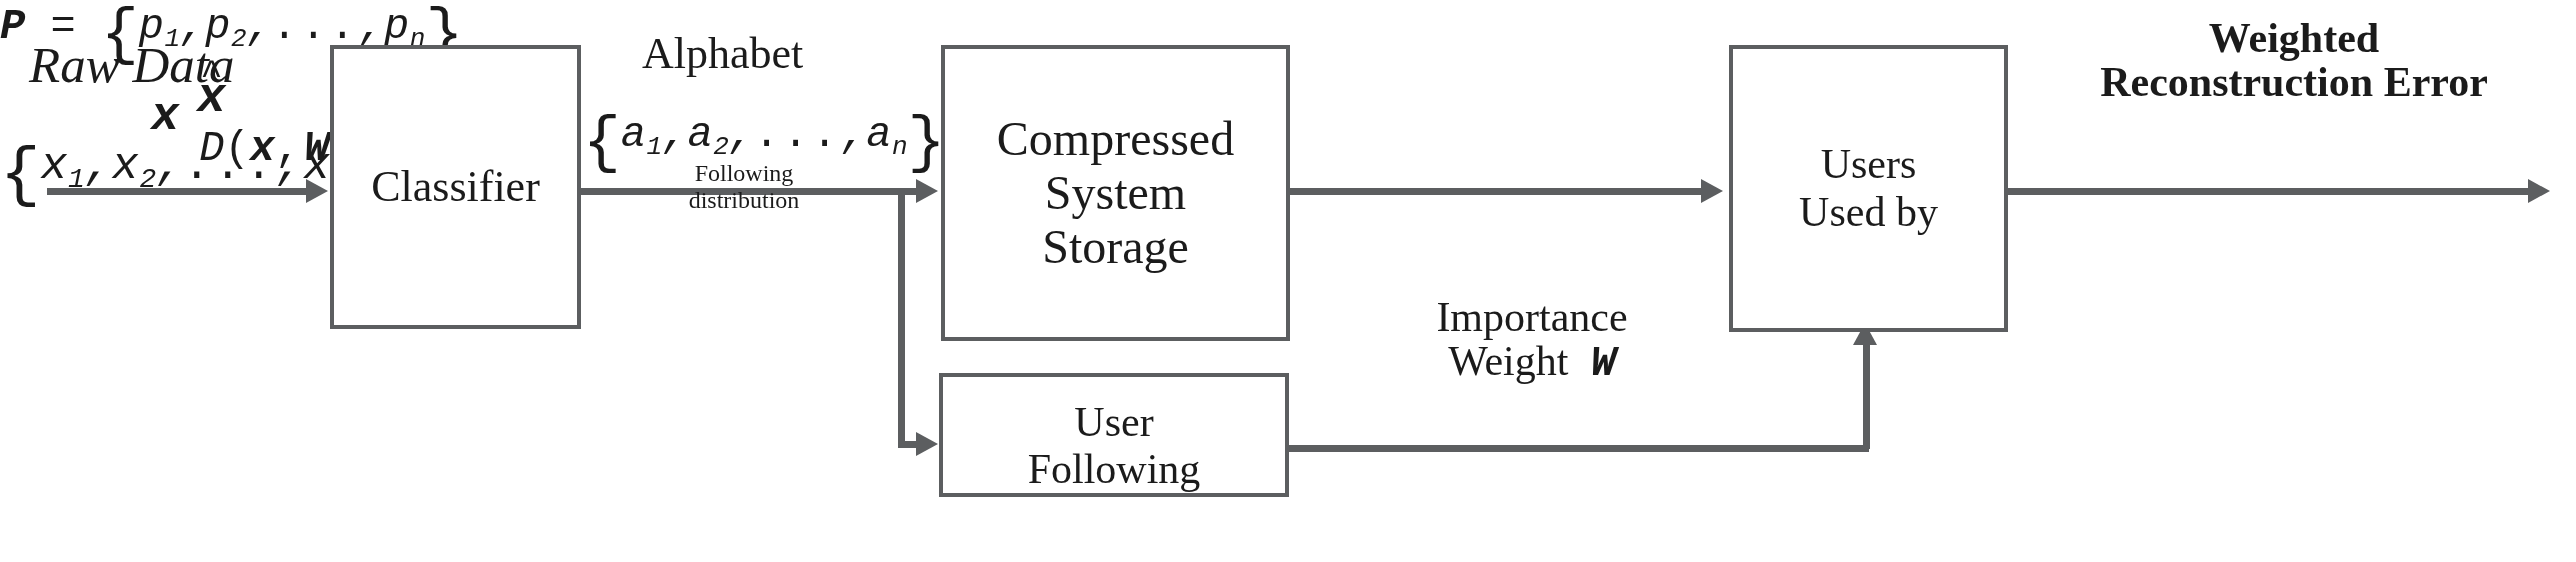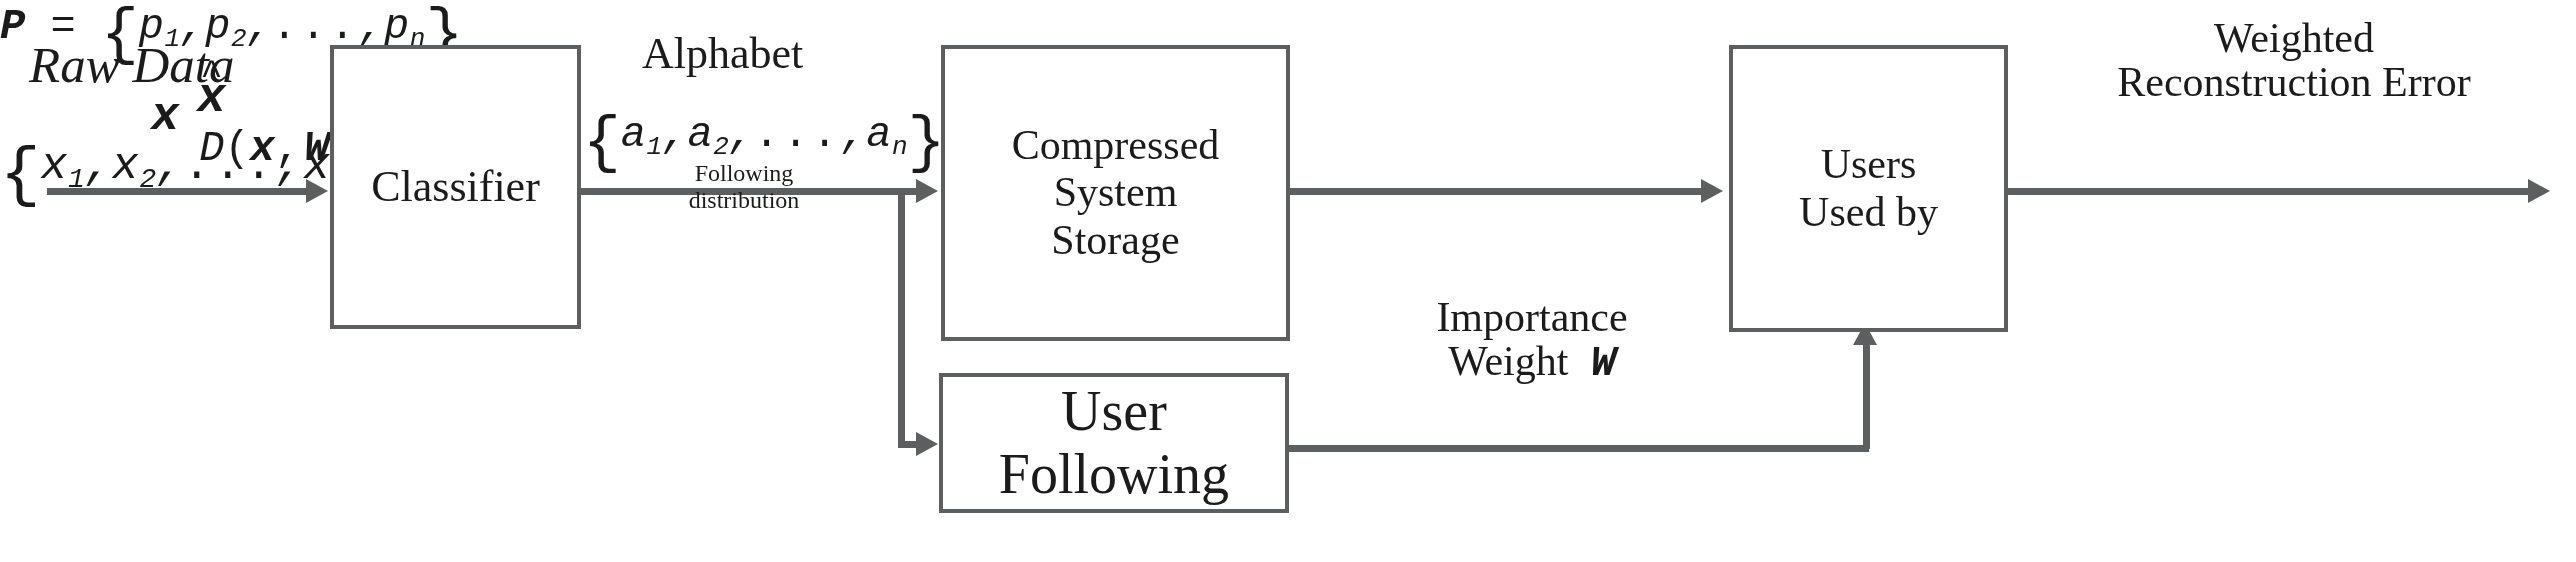--- a/index.html
+++ b/index.html
@@ -35,30 +35,30 @@
   #eq-x{left:0px;top:91px;width:330px;font-size:45px;}
   #eq-x .big{font-size:47px;}
 
   #box-classifier{left:330px;top:45px;width:251px;height:284px;font-size:44px;text-align:center;}
 
   #lbl-alphabet{left:642px;top:31px;font-size:44px;}
   #eq-a{left:583px;top:109px;width:321px;font-size:42px;}
   #lbl-following{left:598px;top:160px;width:292px;text-align:center;font-size:24px;line-height:1.12;}
   #eq-p{left:540px;top:375px;width:408px;text-align:center;font-size:42px;}
 
-  #box-css{left:941px;top:45px;width:349px;height:296px;font-size:42px;align-items:center;}
-  #box-up{left:939px;top:373px;width:350px;height:140px;font-size:56px;}
+  #box-css{left:941px;top:45px;width:349px;height:296px;font-size:48px;align-items:center;}
+  #box-up{left:939px;top:373px;width:350px;height:124px;font-size:42px;align-items:flex-end;}
 
   #lbl-compressed-data{left:1306px;top:41px;font-size:44px;}
   #eq-xhat{left:1306px;top:123px;width:423px;text-align:center;font-size:48px;}
   #lbl-importance{left:1335px;top:295px;width:394px;text-align:center;font-size:42px;}
 
   #box-users{left:1729px;top:45px;width:279px;height:287px;font-size:42px;}
 
-  #lbl-wre{left:2017px;top:16px;width:554px;text-align:center;font-size:42px;}
+  #lbl-wre{left:2017px;top:16px;width:554px;text-align:center;font-size:42px;font-weight:bold;}
   #eq-d{left:2017px;top:191px;width:554px;text-align:center;font-size:42px;}
 </style>
 </head>
 <body>
 
 <div id="stage">
 
   <div class="lbl" id="lbl-raw-data">Raw Data</div>
 
   <div class="line hline" style="left:47px;top:188px;width:260px;"></div>

